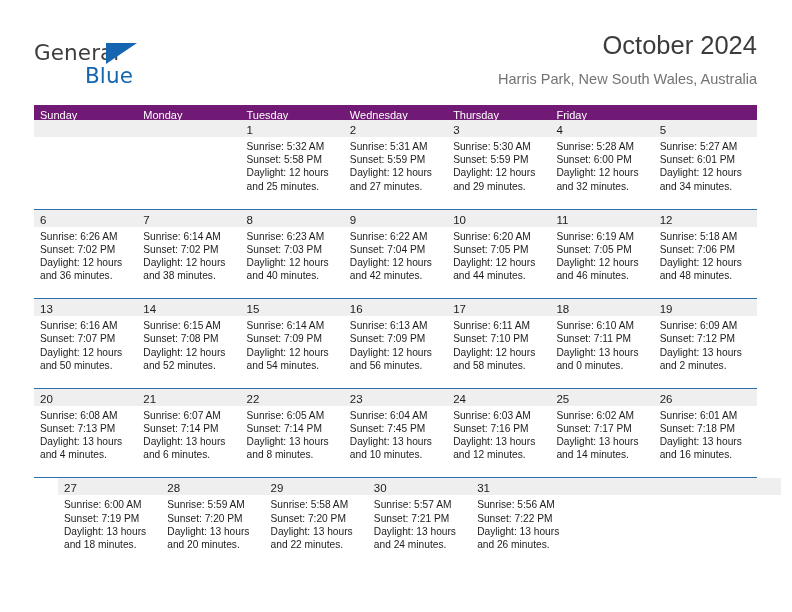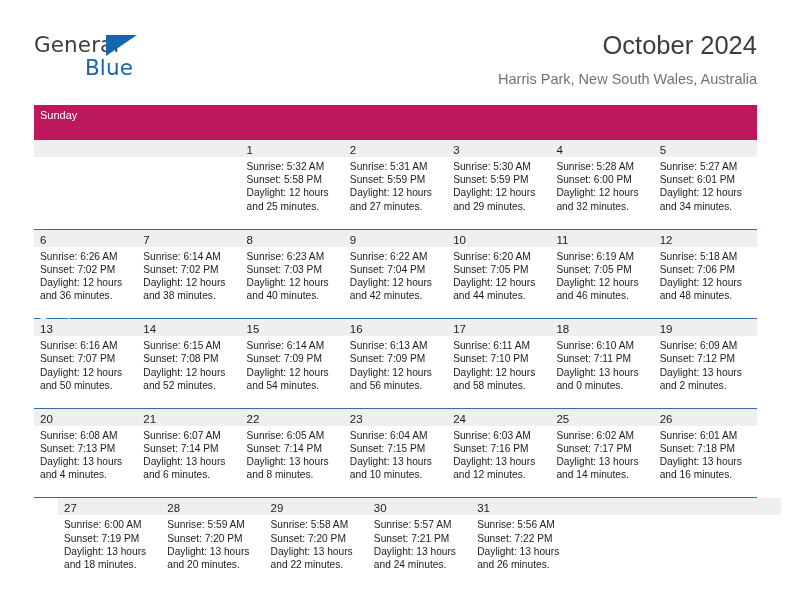--- a/index.html
+++ b/index.html
@@ -25,21 +25,21 @@
   .header {
     position: absolute;
     left: 34px;
     top: 28px;
     right: 35px;
     height: 70px;
   }
   .logo {
     position: absolute;
     left: 0;
-    top: 4px;
+    top: 12px;
     width: 180px;
     height: 54px;
   }
   .logo-general {
     position: absolute;
     left: 0;
     top: 0;
     font-size: 21.5px;
     letter-spacing: 0.1px;
     color: #3d3d3d;
@@ -91,23 +91,22 @@
 
   
   .calendar {
     position: absolute;
     left: 34px;
     top: 105px;
     width: 723px;
   }
   .cal-head {
     display: flex;
-    background: #be185d;
-    height: 35px;
-    flex-direction: column;
+    background: #701a75;
+    height: 15px;
   }
   .cal-head .hcell {
     flex: 0 0 103.28571px;
     width: 103.28571px;
     box-sizing: border-box;
     color: #ffffff;
     font-size: 11px;
     line-height: 21px;
     padding-left: 6px;
     overflow: hidden;
@@ -391,21 +390,21 @@
               <div>Sunrise: 6:05 AM</div>
               <div>Sunset: 7:14 PM</div>
               <div>Daylight: 13 hours</div>
               <div>and 8 minutes.</div>
             </div>
           </div>
           <div class="dcell">
             <div class="dband"><span class="dnum">23</span></div>
             <div class="dinfo">
               <div>Sunrise: 6:04 AM</div>
-              <div>Sunset: 7:15 PM</div>
+              <div>Sunset: 7:45 PM</div>
               <div>Daylight: 13 hours</div>
               <div>and 10 minutes.</div>
             </div>
           </div>
           <div class="dcell">
             <div class="dband"><span class="dnum">24</span></div>
             <div class="dinfo">
               <div>Sunrise: 6:03 AM</div>
               <div>Sunset: 7:16 PM</div>
               <div>Daylight: 13 hours</div>

